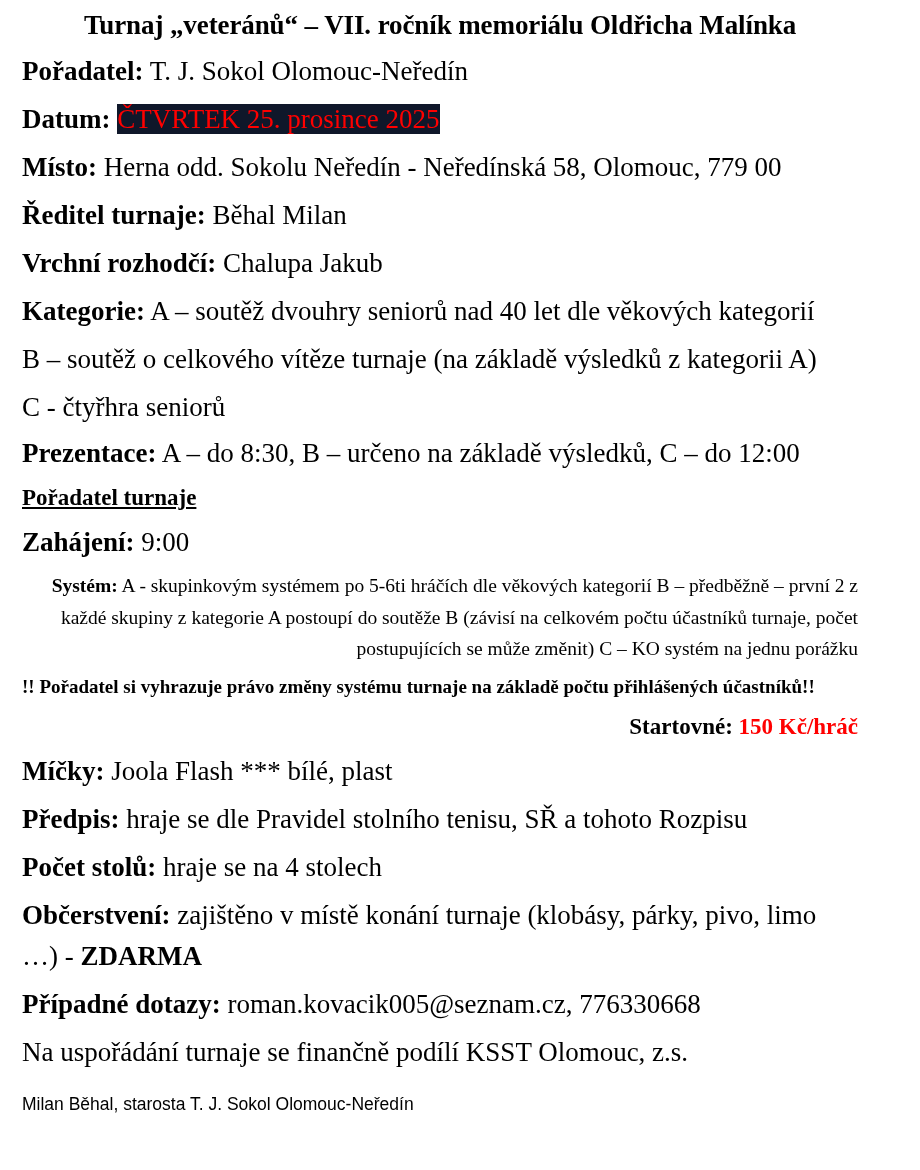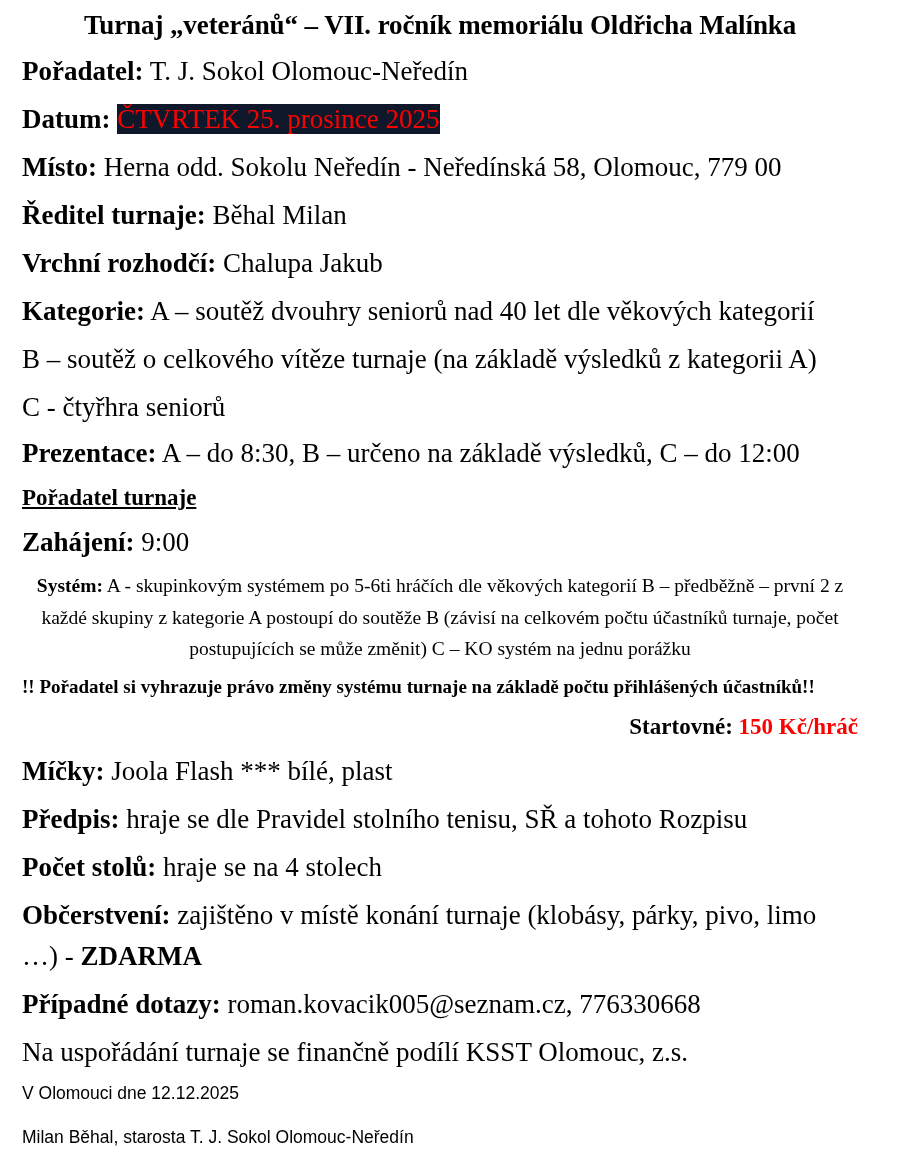--- a/index.html
+++ b/index.html
@@ -61,21 +61,21 @@
     line-height: 1.2;
     text-align: right;
   }
   .startovne .amount {
     color: #ff0000;
   }
   .para {
     font-size: 19.5px;
     line-height: 1.62;
     margin: 0 0 7px 0;
-    text-align: center;
+    text-align: right;
   }
   .sans {
     font-family: "Liberation Sans", sans-serif;
     font-size: 17.5px;
     line-height: 1.5;
     margin: 0 0 6px 0;
   }
   .gap-top {
     margin-top: 18px;
   }
@@ -159,17 +159,16 @@
   <p class="line">
     <span class="b">Občerstvení:</span><span> zajištěno v místě konání turnaje (klobásy, párky, pivo, limo …) - </span><span class="b">ZDARMA</span>
   </p>
 
   <p class="line">
     <span class="b">Případné dotazy:</span><span> roman.kovacik005@seznam.cz, 776330668</span>
   </p>
 
   <p class="line">Na uspořádání turnaje se finančně podílí KSST Olomouc, z.s.</p>
 
-  <p class="sans">V Olomouci dne 12.12.2025</p>
 
   <p class="sans gap-top">Milan Běhal, starosta T. J. Sokol Olomouc-Neředín</p>
 
 </div>
 
 </body></html>

